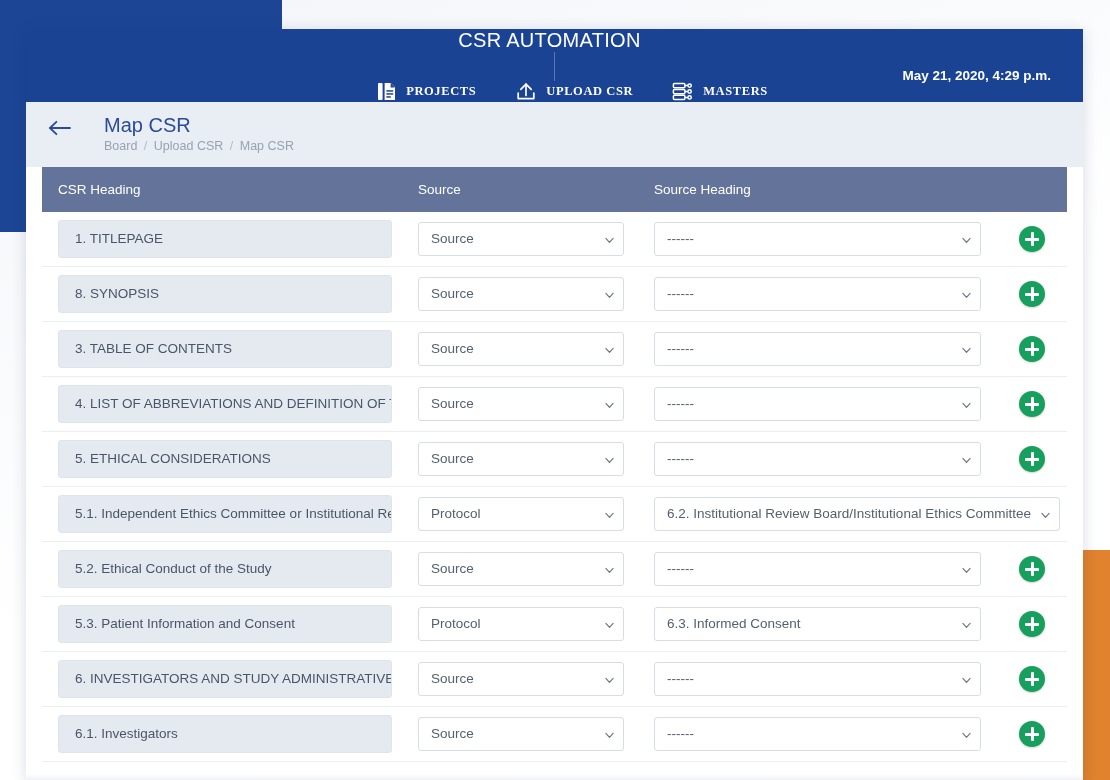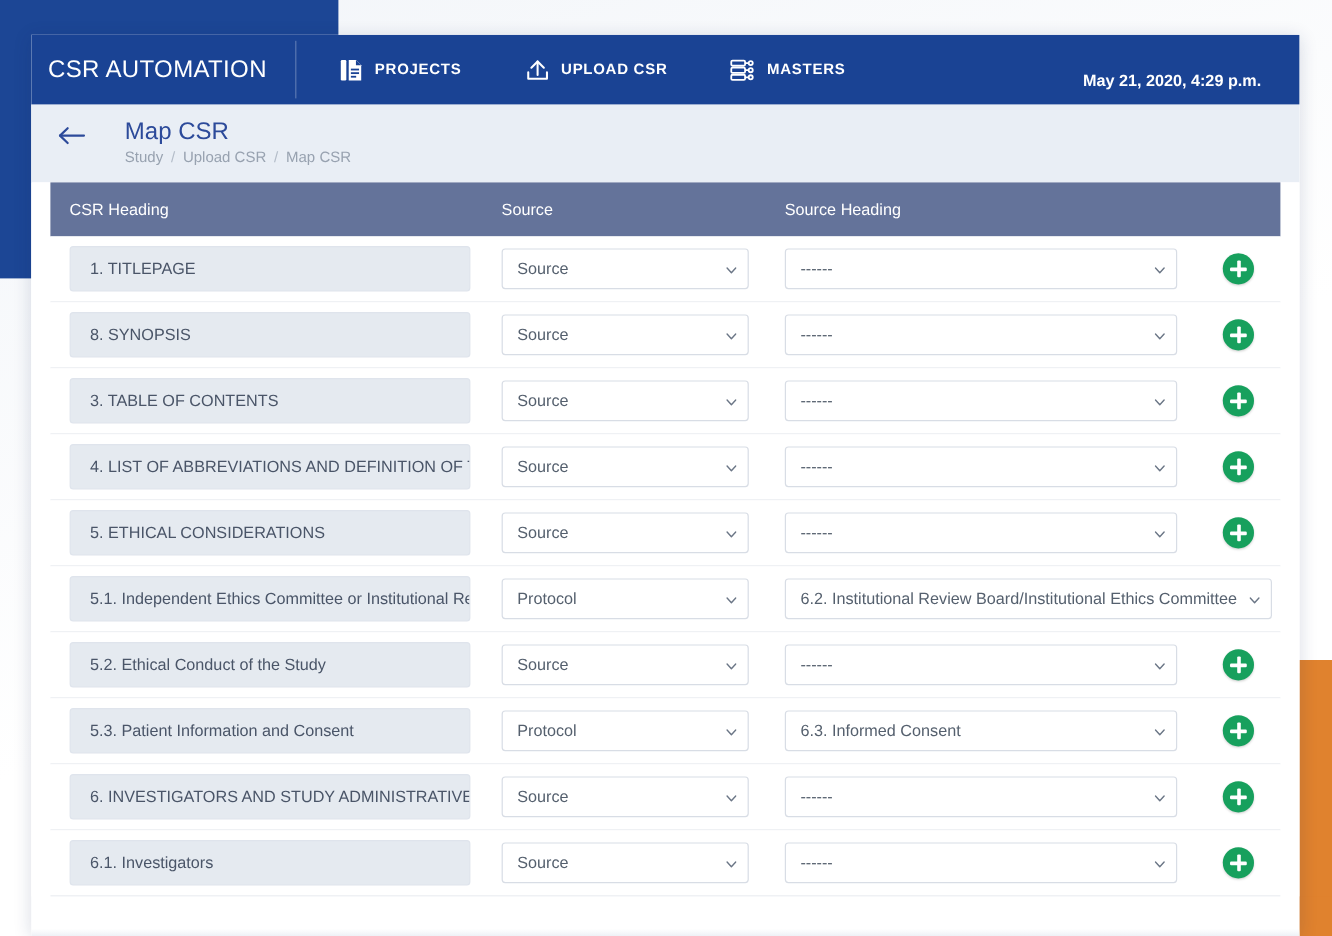--- a/index.html
+++ b/index.html
@@ -39,42 +39,44 @@
     position: absolute;
     left: 26px; top: 29px;
     width: 1057px; height: 751px;
     background: #ffffff;
     box-shadow: 0 2px 14px rgba(20,40,90,.16);
     overflow: hidden;
   }
 
   
   .navbar {
-    height: 58px;
+    height: 73px;
     background: #1a4394;
     display: flex;
     align-items: center;
     position: relative;
+    flex-direction: column;
   }
   .brand {
     color: #ffffff;
     font-size: 20px;
     letter-spacing: .3px;
     padding: 0 24px 0 14px;
     white-space: nowrap;
   }
   .nav-divider {
     width: 1px; height: 48px;
     background: rgba(255,255,255,.28);
   }
   .nav-items {
     display: flex;
     align-items: flex-end;
     margin-left: 36px;
-    gap: 52px;
+    gap: 39px;
+    font-family: Liberation Serif, serif;
   }
   .nav-item {
     display: flex;
     align-items: center;
     gap: 9px;
     color: #ffffff;
     font-size: 12.5px;
     font-weight: bold;
     letter-spacing: .6px;
     cursor: pointer;
@@ -286,21 +288,21 @@
     <div class="pagehead">
       <span class="back-arrow">
         <svg width="24" height="16" viewBox="0 0 24 16" fill="none" stroke="#2c4a9a" stroke-width="1.8" stroke-linecap="round" stroke-linejoin="round">
           <path d="M22 8H2"></path>
           <path d="M8.4 1.8L2 8l6.4 6.2"></path>
         </svg>
       </span>
       <div>
         <div class="page-title">Map CSR</div>
         <div class="breadcrumb">
-          <span class="crumb">Study</span>
+          <span class="crumb">Board</span>
           <span class="sep">/</span>
           <span class="crumb">Upload CSR</span>
           <span class="sep">/</span>
           <span class="crumb">Map CSR</span>
         </div>
       </div>
     </div>
 
     <div class="table-wrap">
       <div class="thead">

